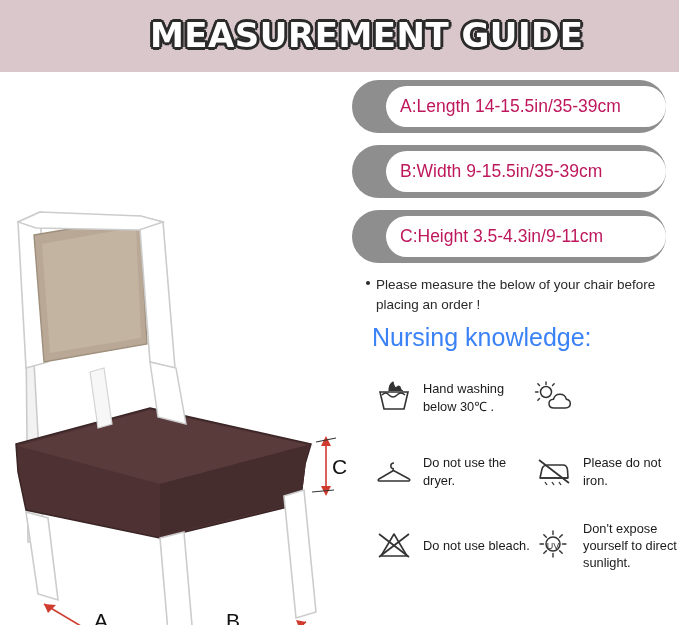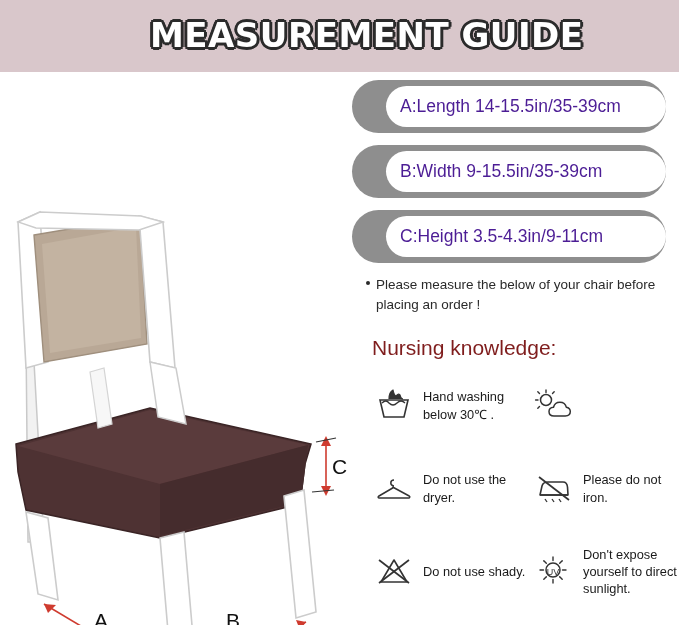--- a/index.html
+++ b/index.html
@@ -83,21 +83,21 @@
     height: 41px;
     border-radius: 21px;
     background: #ffffff;
     display: flex;
     align-items: center;
     padding-left: 14px;
     box-sizing: border-box;
   }
   .pill-text {
     font-size: 17.5px;
-    color: #4c1d95;
+    color: #be185d;
     font-family: "Liberation Sans", sans-serif;
     white-space: nowrap;
   }
 
   .note {
     margin-top: 10px;
     margin-left: 24px;
     width: 295px;
     font-size: 13.5px;
     line-height: 1.45;
@@ -108,34 +108,34 @@
     position: absolute;
     left: -10px;
     top: 6px;
     width: 4px;
     height: 4px;
     border-radius: 50%;
     background: #2a2a2a;
   }
 
   .nursing-title {
-    margin-top: 22px;
+    margin-top: 9px;
     margin-left: 20px;
-    font-size: 21px;
-    color: #7f1d1d;
+    font-size: 25px;
+    color: #3b82f6;
   }
 
   .care-grid {
     margin-top: 14px;
     margin-left: 20px;
     width: 307px;
     display: grid;
     grid-template-columns: 160px 147px;
     grid-auto-rows: 63px;
-    row-gap: 20px;
+    row-gap: 11px;
   }
   .care-item {
     display: flex;
     align-items: center;
   }
   .care-icon {
     width: 44px;
     height: 40px;
     flex: 0 0 44px;
     margin-right: 7px;
@@ -293,21 +293,21 @@
     </div>
 
     <div class="care-item">
       <div class="care-icon">
         <svg width="42" height="38" viewBox="0 0 42 38" xmlns="http://www.w3.org/2000/svg">
           <path d="M8 30 L21 8 L34 30 Z" fill="none" stroke="#333" stroke-width="1.6" stroke-linejoin="round"></path>
           <path d="M6 8 L36 31" stroke="#333" stroke-width="1.7"></path>
           <path d="M36 8 L6 31" stroke="#333" stroke-width="1.7"></path>
         </svg>
       </div>
-      <div class="care-text">Do not use shady.</div>
+      <div class="care-text">Do not use bleach.</div>
     </div>
 
     <div class="care-item">
       <div class="care-icon">
         <svg width="42" height="38" viewBox="0 0 42 38" xmlns="http://www.w3.org/2000/svg">
           <circle cx="20" cy="18" r="7" fill="none" stroke="#333" stroke-width="1.5"></circle>
           <g stroke="#333" stroke-width="1.4" stroke-linecap="round">
             <path d="M20 5 L20 8.5"></path>
               <path d="M20 27.5 L20 31"></path>
             <path d="M7 18 L10.5 18"></path>

